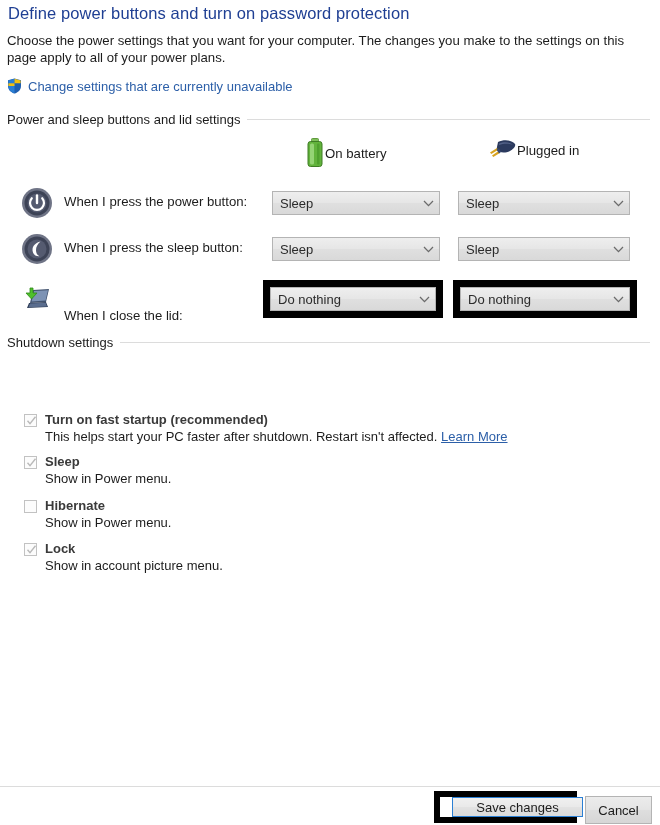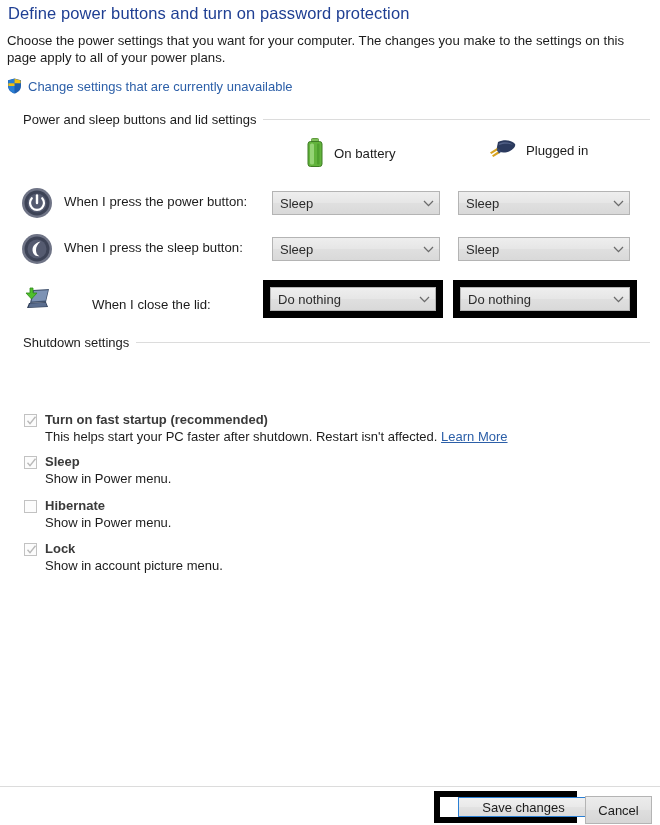--- a/index.html
+++ b/index.html
@@ -58,35 +58,33 @@
   
   .section-head {
     position: absolute;
     left: 7px;
     right: 10px;
     display: flex;
     align-items: center;
     gap: 7px;
     font-size: 13px;
     color: #1c1c1c;
-    margin-left: 16px;
   }
   .section-head .rule {
     flex: 1;
     height: 1px;
     background: #dcdcdc;
   }
   .section-head .label { white-space: nowrap; }
 
   
   .col-head {
     position: absolute;
     display: flex;
     align-items: center;
-    gap: 9px;
     font-size: 13.2px;
     color: #1c1c1c;
   }
   #col-battery { left: 305px; top: 138px; }
   #col-plugged { left: 487px; top: 138px; }
   .battery-icon, .plug-icon { display: block; flex: none; }
 
   
   .setting-row {
     position: absolute;
@@ -108,21 +106,21 @@
   #row-lid .row-icon { top: 4px; }
 
   .row-label {
     position: absolute;
     left: 64px;
     top: 8px;
     font-size: 13.2px;
     color: #1c1c1c;
     white-space: nowrap;
   }
-  #row-lid .row-label { top: 17px; margin-left: 28px; }
+  #row-lid .row-label { top: 28px; }
 
   
   .combo {
     position: absolute;
     height: 24px;
     box-sizing: border-box;
     background: linear-gradient(to bottom, #eeeeee 0%, #e6e6e6 48%, #dfdfdf 52%, #d9d9d9 100%);
     border: 1px solid #b4b4b4;
     display: flex;
     align-items: center;
@@ -239,21 +237,21 @@
     color: #1c1c1c;
     background: linear-gradient(to bottom, #ececec 0%, #e4e4e4 50%, #dedede 51%, #d6d6d6 100%);
     border: 1px solid #b4b4b4;
     display: flex;
     align-items: center;
     justify-content: center;
     cursor: default;
   }
   #btn-save {
     position: absolute;
-    left: 18px; top: 0;
+    left: 12px; top: 0;
     width: 100%;
     height: 100%;
     border: 1px solid #2a7fd4;
     background: linear-gradient(to bottom, #f0f0f0 0%, #e9e9e9 50%, #e2e2e2 51%, #dbdbdb 100%);
   }
   #btn-cancel {
     position: absolute;
     left: 585px;
     top: 796px;
     width: 67px;

